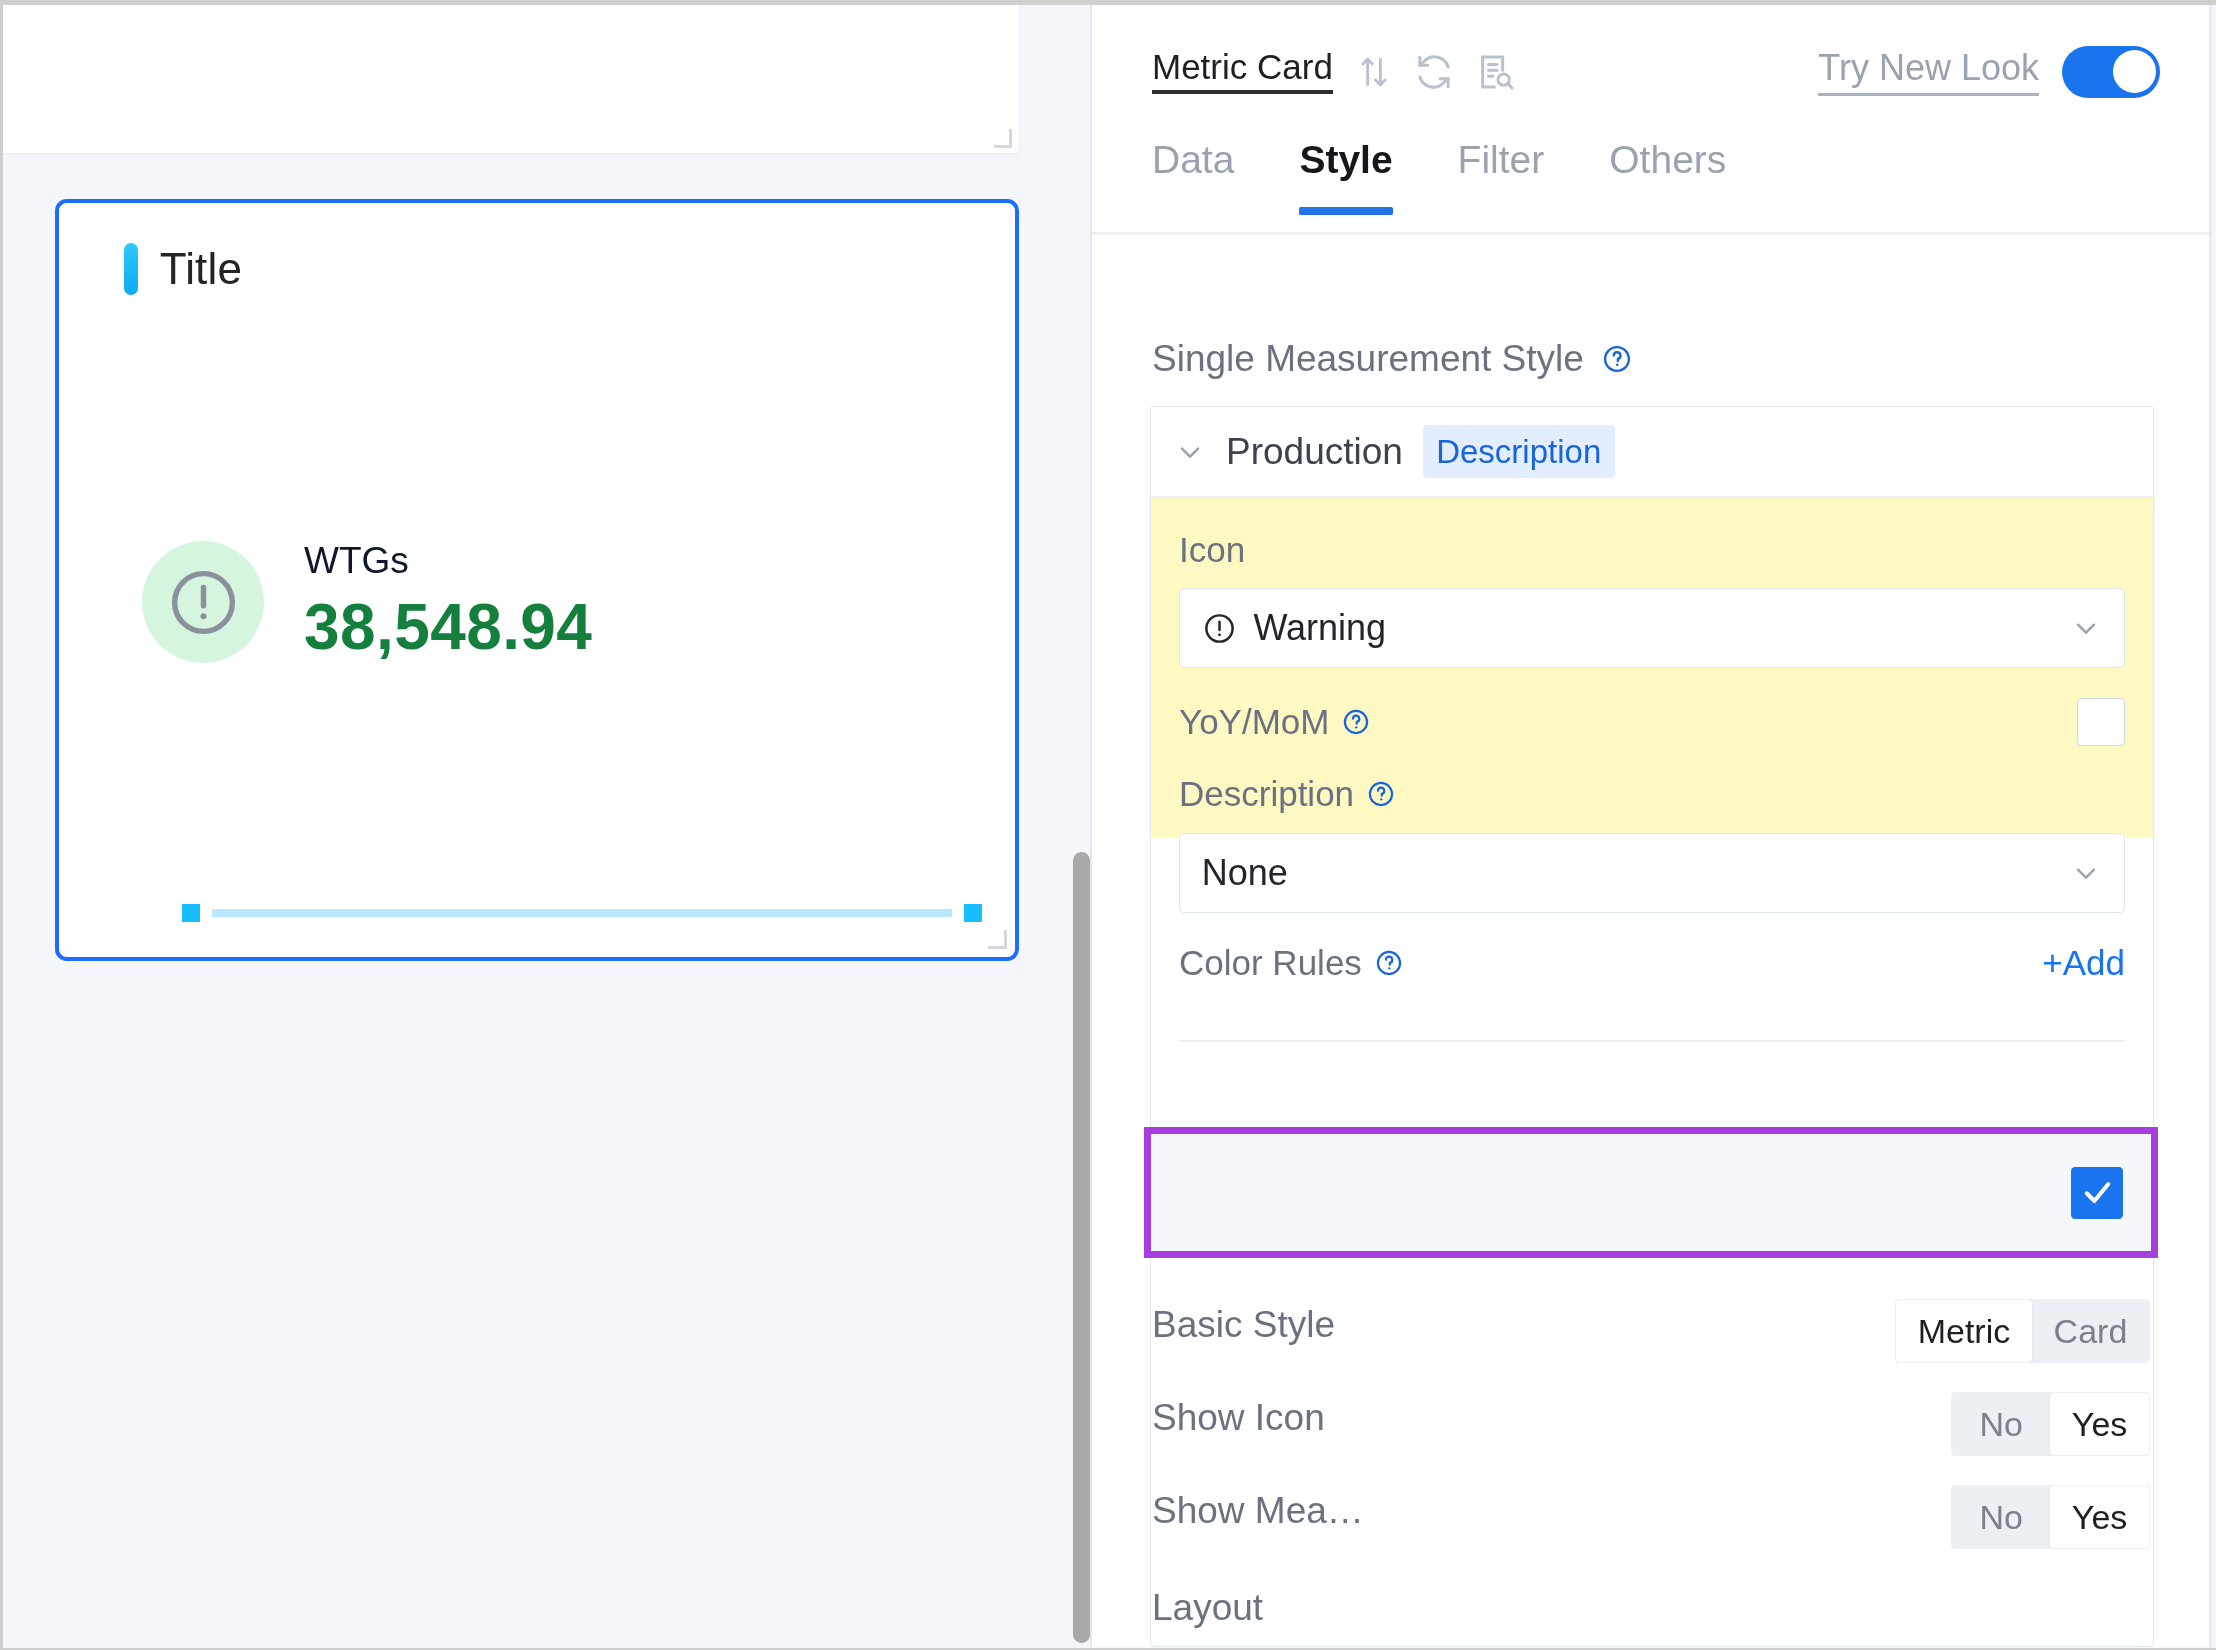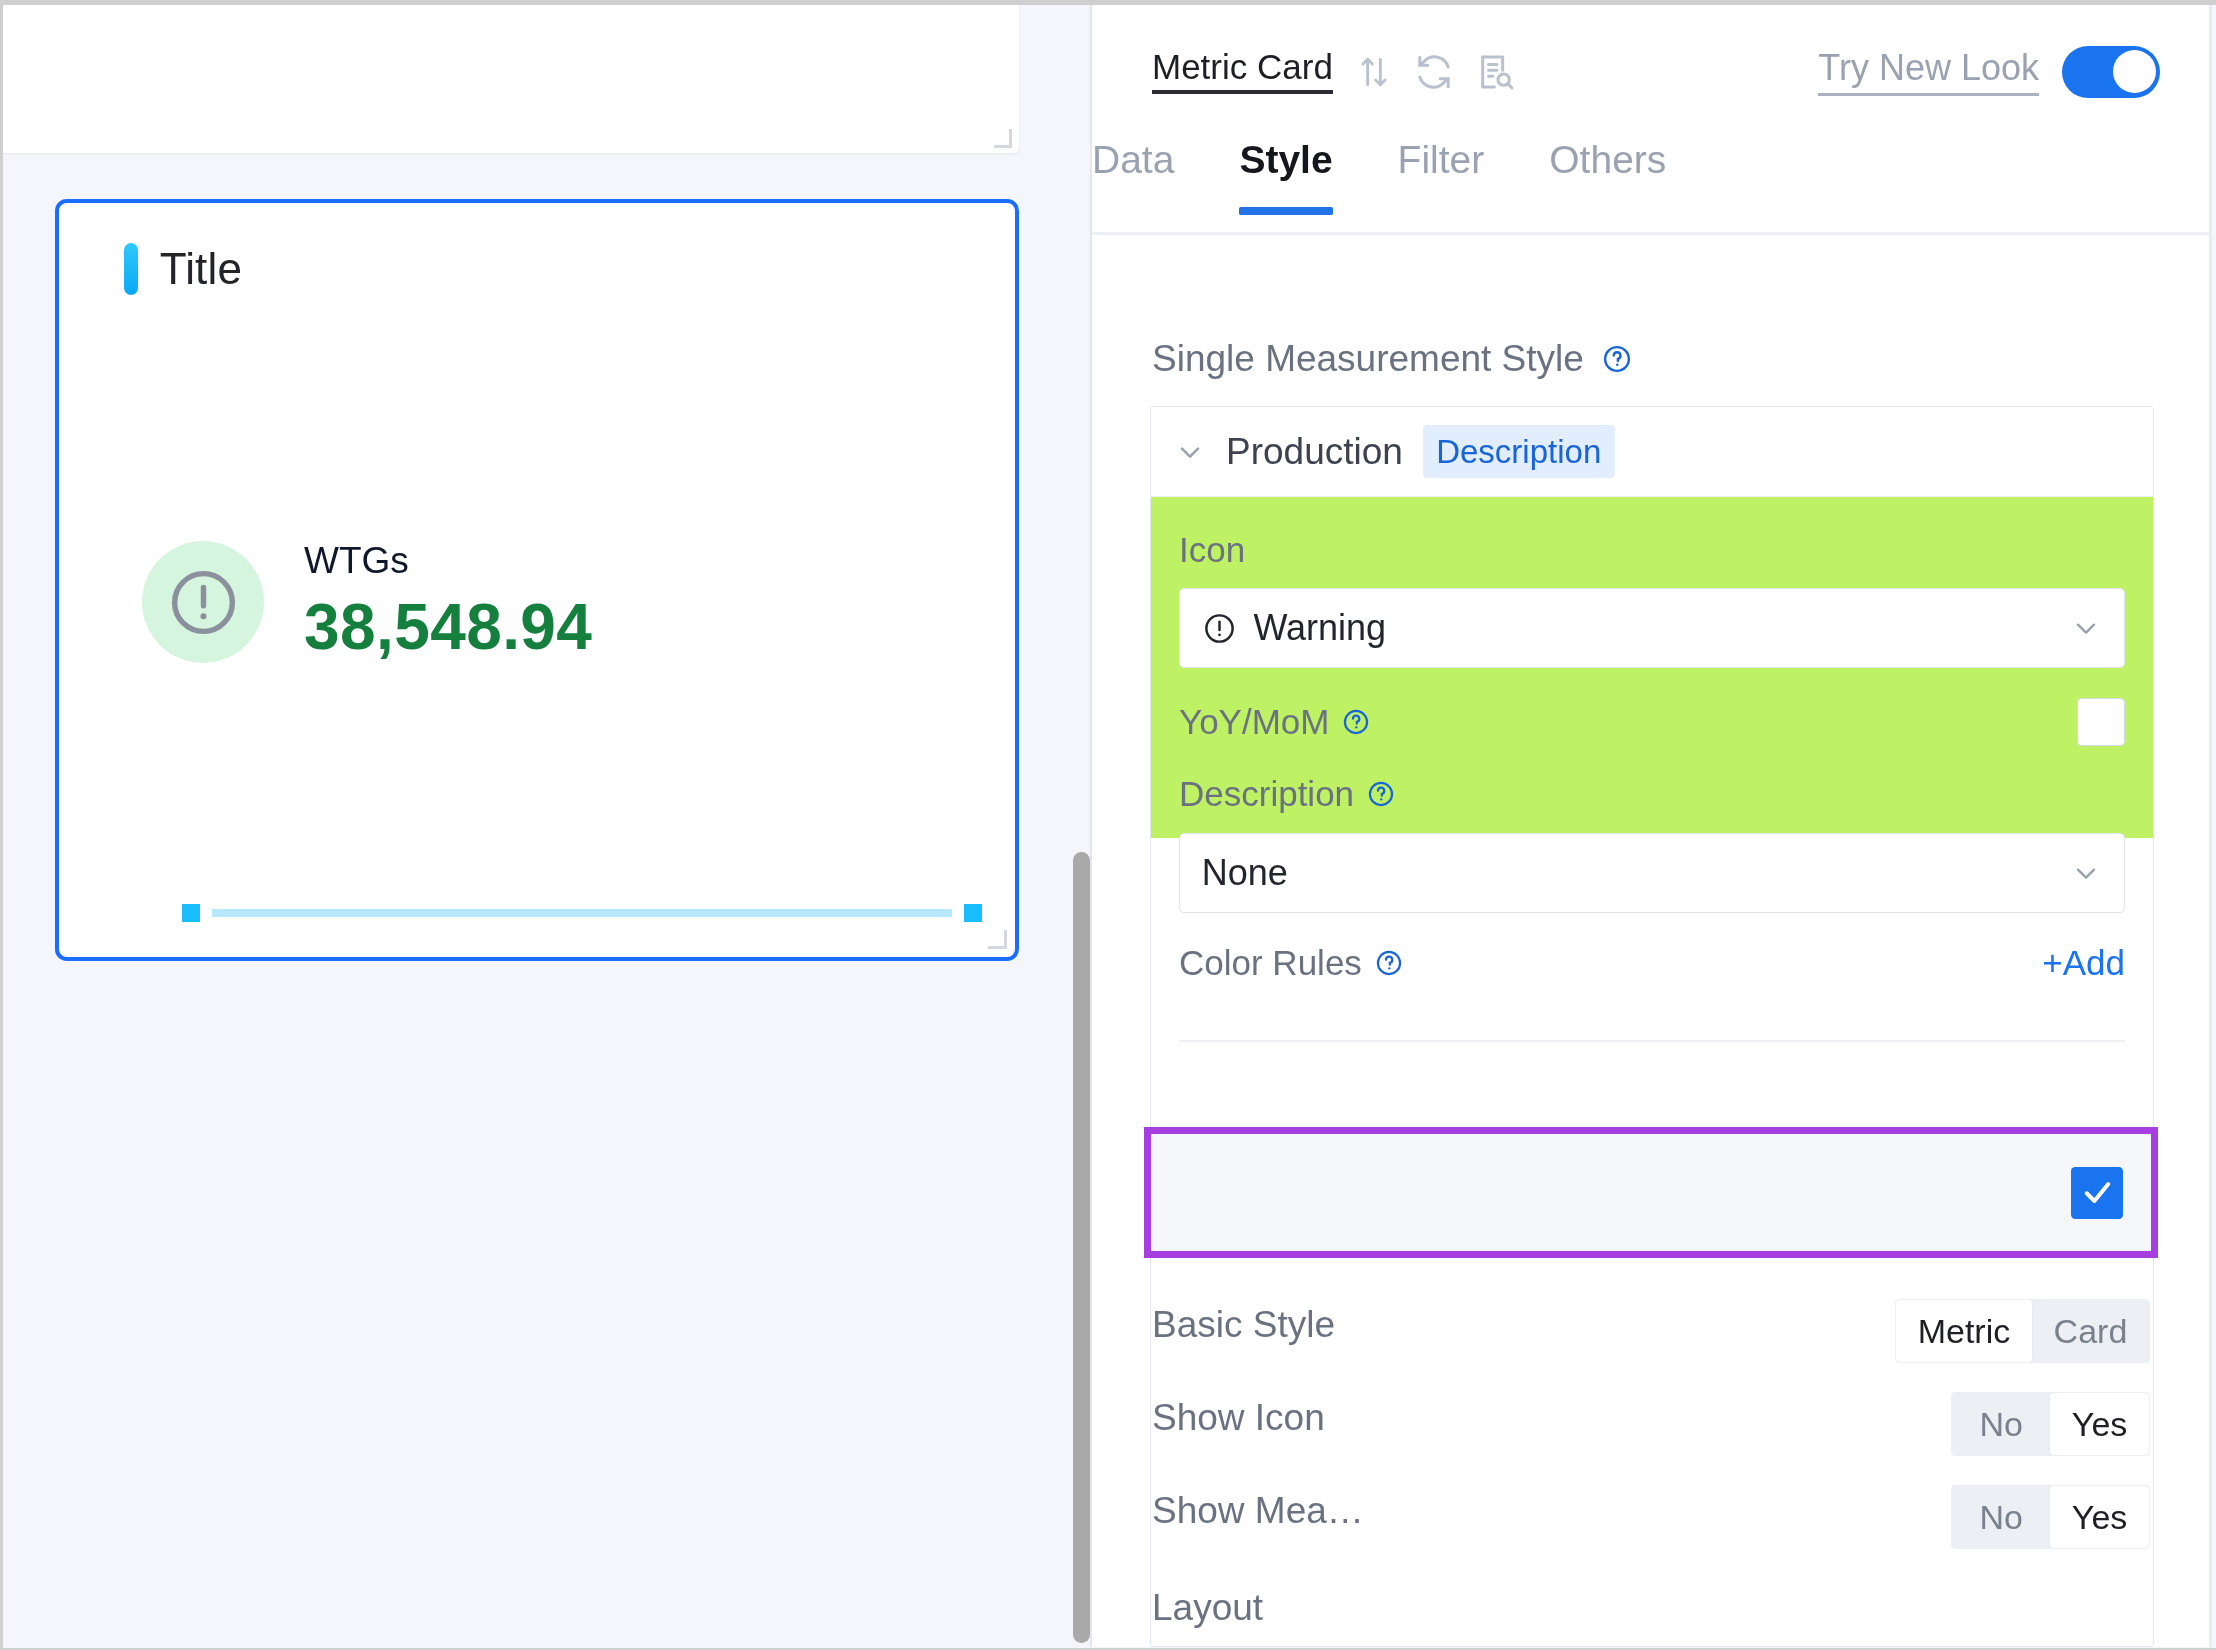--- a/index.html
+++ b/index.html
@@ -150,21 +150,21 @@
     right: 4.2px; top: 4.2px;
     width: 43px; height: 43px; border-radius: 50%;
     background: #ffffff;
   }
 
   
   #panel-tabs {
     position: absolute; left: 0; top: 133px;
     width: 1120px; height: 93px;
     display: flex; align-items: flex-start;
-    gap: 65px;
+    padding-left: 60px; gap: 65px;
   }
   .tab {
     font-size: 39px; color: #9aa2b1; position: relative;
     padding-bottom: 33px;
   }
   .tab.active { color: #15171c; font-weight: bold; }
   .tab.active::after {
     content: ""; position: absolute;
     left: 0; bottom: 0; width: 100%; height: 8.3px;
     background: #2272e8; border-radius: 1.7px;
@@ -205,21 +205,21 @@
   }
   #chevron-prod { color: #9aa2b1; display: flex; }
   #prod-label { font-size: 37px; color: #3d4250; }
   #overriding-badge {
     font-size: 33px; color: #1765d8;
     background: #e2edfd; border-radius: 4.2px;
     padding: 7.5px 13.3px;
   }
 
   #group-body {
-    background: #bef264;
+    background: #fef9c3;
     padding: 33px 28px 0 28px;
     height: 341px;
   }
   .field-label {
     font-size: 35px; color: #6a7180;
     display: flex; align-items: center; gap: 11.7px;
   }
   .select-box {
     margin-top: 18.3px;
     height: 80px;

